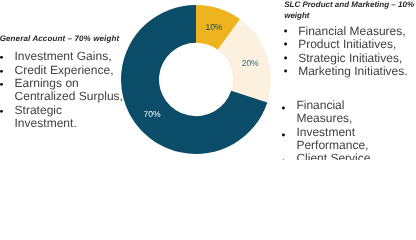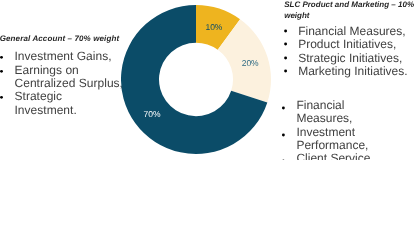--- a/index.html
+++ b/index.html
@@ -87,20 +87,23 @@
 <div class="stage">
 
   <div class="block" id="block-general">
     <div class="block-title">General Account – 70% weight</div>
     <ul class="bullets">
       <li><svg class="bu" viewBox="0 0 6 6">
             <circle></circle>
           </svg><span>Investment Gains,</span></li>
       <li><svg class="bu" viewBox="0 0 6 6">
             <circle></circle>
+          </svg><span>Credit Experience,</span></li>
+      <li><svg class="bu" viewBox="0 0 6 6">
+            <circle></circle>
           </svg><span>Earnings on Centralized Surplus,</span></li>
       <li><svg class="bu" viewBox="0 0 6 6">
             <circle></circle>
           </svg><span>Strategic Investment.</span></li>
     </ul>
   </div>
 
   <div id="donut">
       <svg width="150" height="148.890625" viewBox="0 0 150 148.890625" style="display: block;">
         <path d="M 75 0 A 75 74.4453125 0 0 1 119.08389392193548 14.217789535946295 L 96.74658487169077 44.735075421832306 A 36.9975 36.72387265625 0 0 0 75 37.72143984375 Z" fill="#eeb41f"></path>

